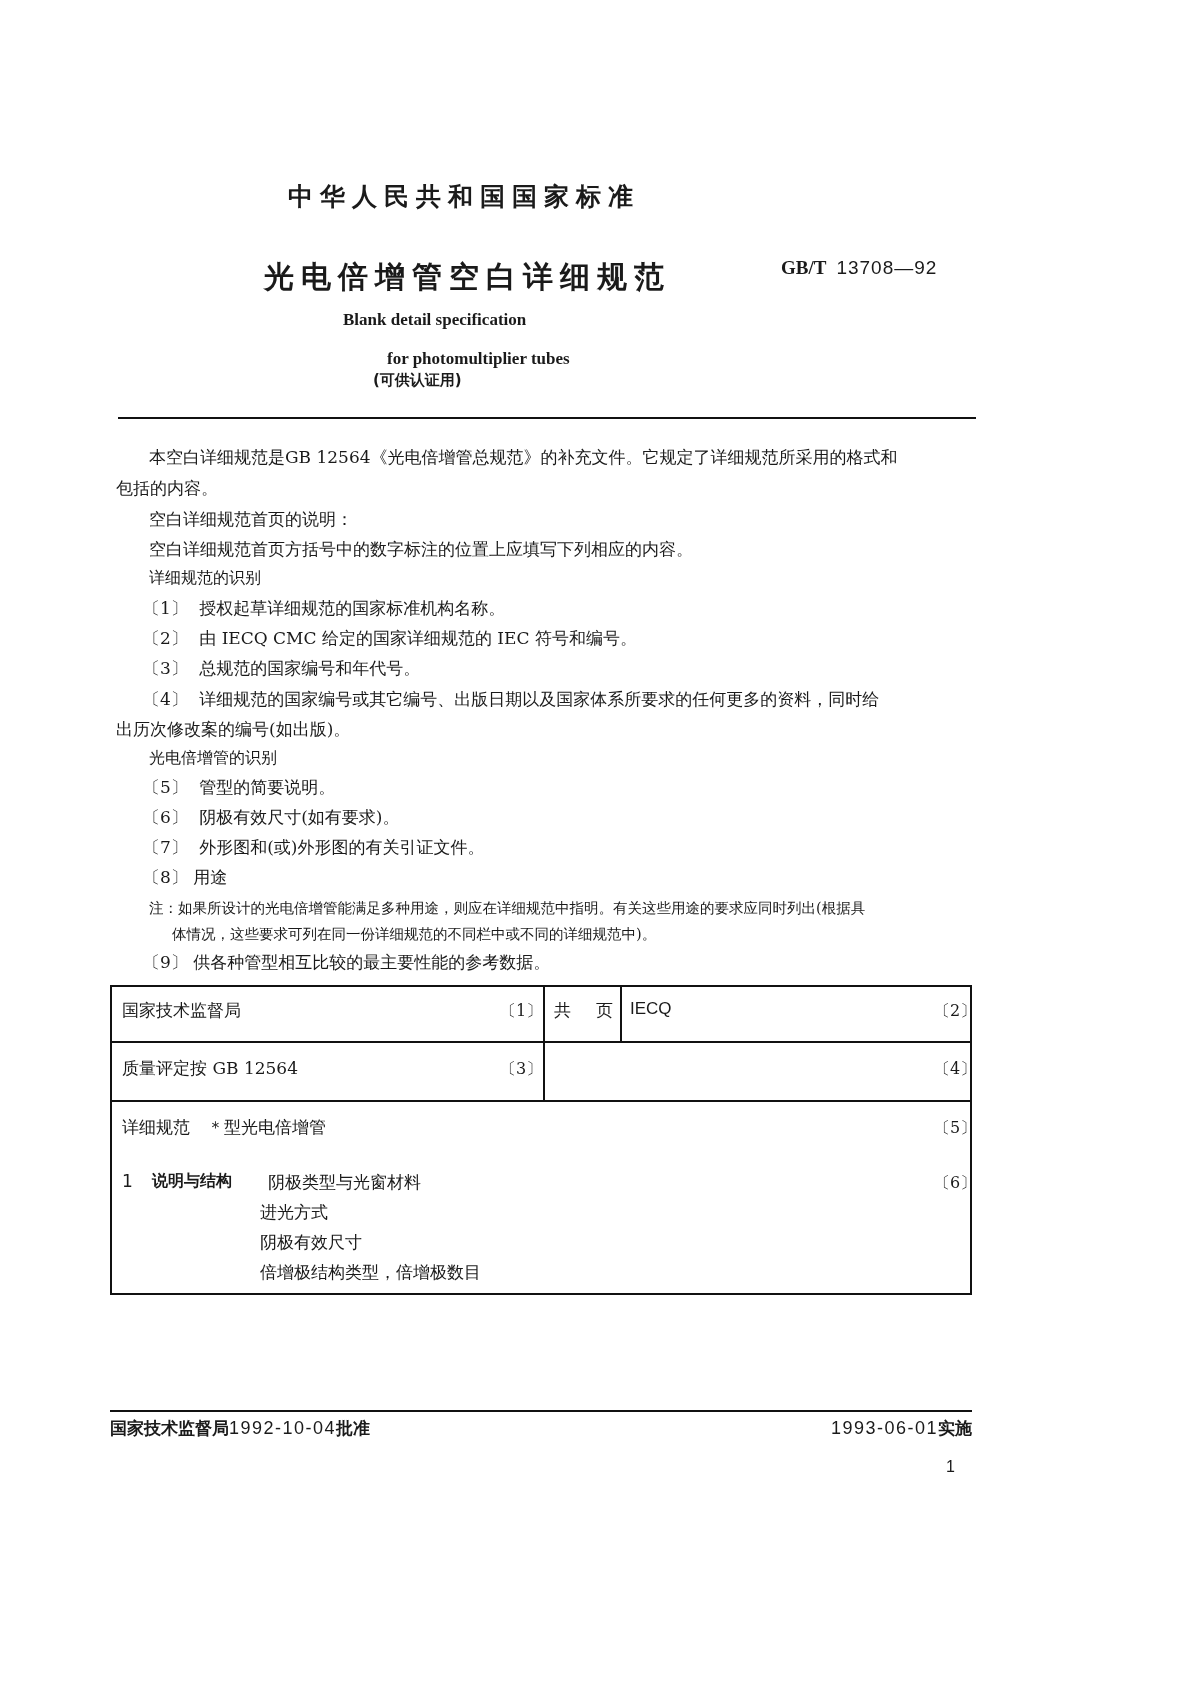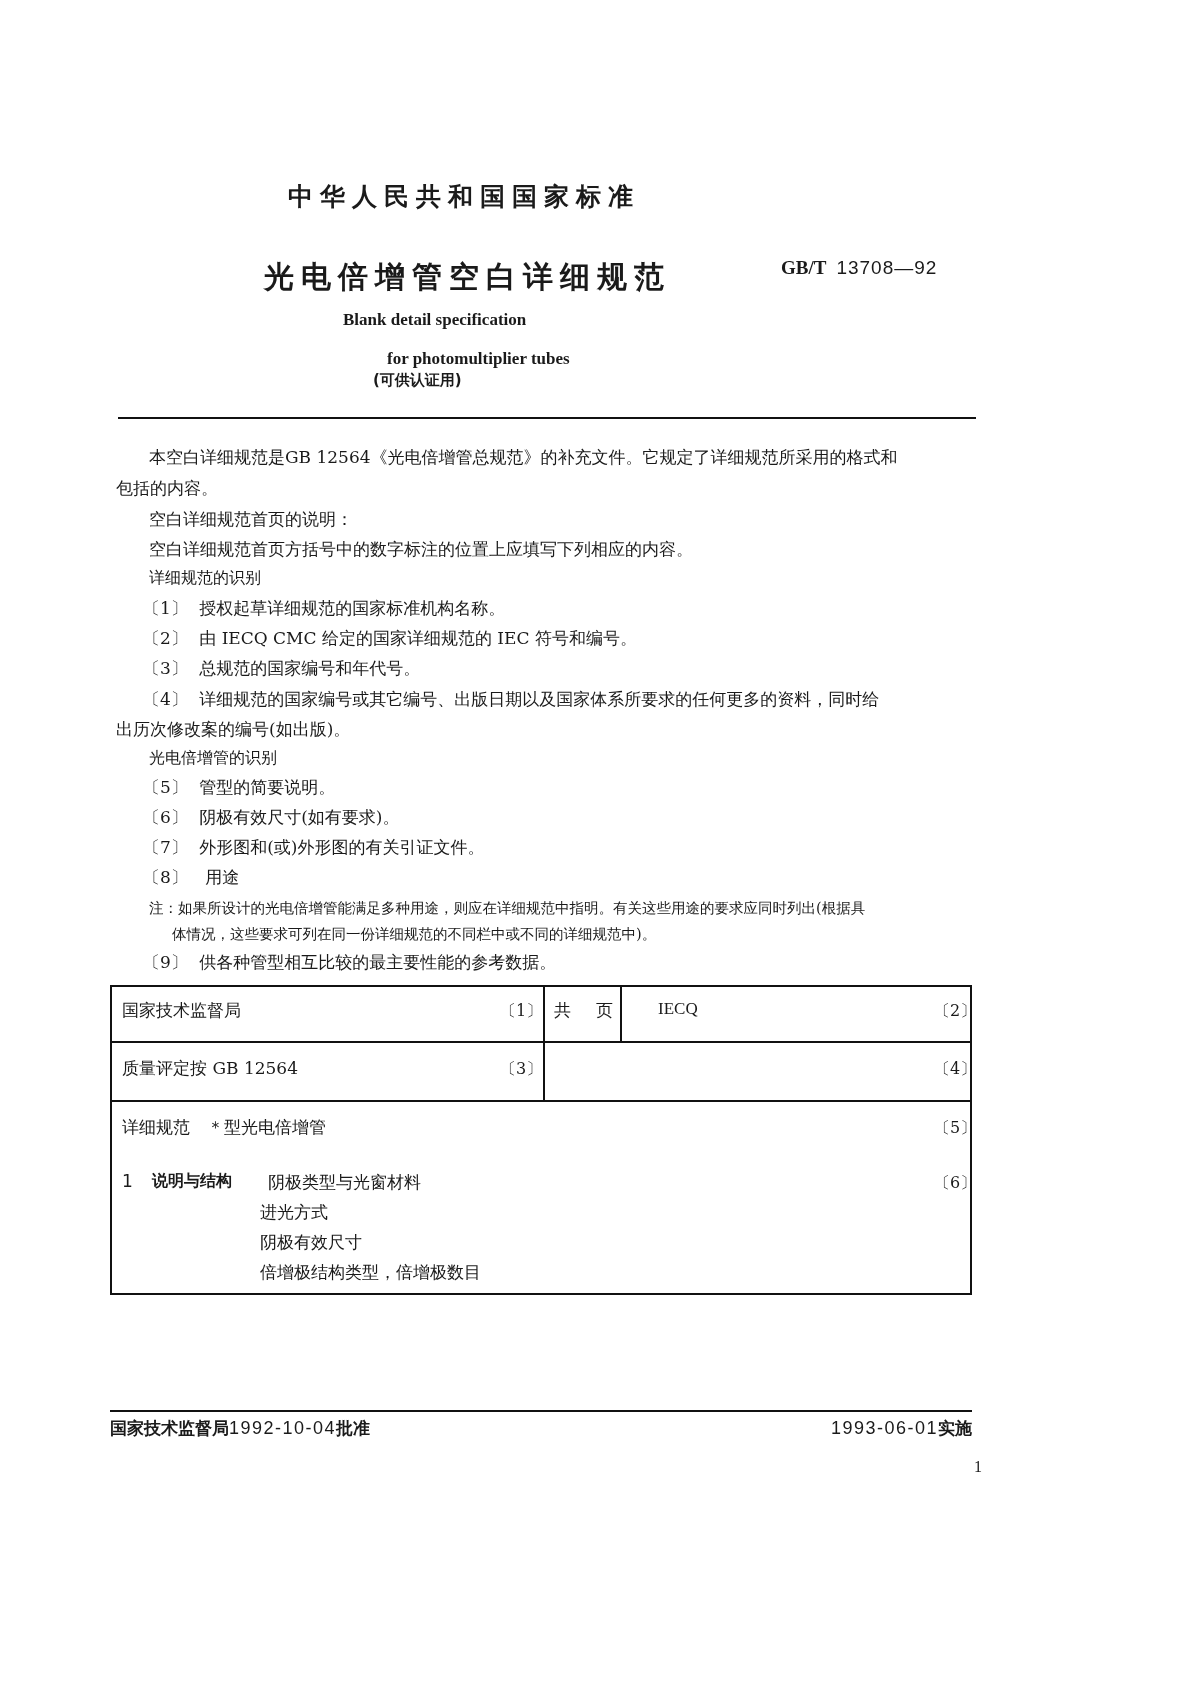--- a/index.html
+++ b/index.html
@@ -3,21 +3,21 @@
 <meta charset="utf-8">
 <style>
   html, body { margin: 0; padding: 0; background: #ffffff; }
   body {
     width: 1191px; height: 1684px; position: relative; overflow: hidden;
     font-family: "DejaVu Serif", "Liberation Serif", serif;
     color: #1a1a1a;
   }
   .abs { position: absolute; white-space: nowrap; }
   .sans { font-family: "DejaVu Sans", "Liberation Sans", sans-serif; }
-  .serif { font-family: Liberation Serif, serif; margin-left: 28px; }
+  .serif { font-family: Liberation Sans, sans-serif; }
   .bold { font-weight: bold; }
 
   #national-std { left: 288px; top: 180px; font-size: 25px; letter-spacing: 7px; font-weight: bold; }
   #doc-title { left: 264px; top: 257px; font-size: 30px; letter-spacing: 7px; font-weight: bold; }
   #std-code { left: 781px; top: 256px; font-size: 19px; }
   #std-code .gb { font-family: "Liberation Serif", serif; font-weight: bold; }
   #std-code .num { font-family: "Liberation Sans", sans-serif; letter-spacing: 1px; margin-left: 10px; }
   #en-title-1 { left: 343px; top: 310px; font-size: 17px; font-weight: bold; font-family: "Liberation Serif", serif; }
   #en-title-2 { left: 343px; top: 349px; font-size: 17px; font-weight: bold; font-family: "Liberation Serif", serif; margin-left: 44px; }
   #en-title-3 { left: 373px; top: 371px; font-size: 15px; font-weight: bold; }
@@ -92,29 +92,29 @@
 <div class="para" style="left:143px; top:806px;">
   <span>〔6〕</span>
   <span style="margin-left:6px">阴极有效尺寸(如有要求)。</span>
 </div>
 <div class="para" style="left:143px; top:836px;">
   <span>〔7〕</span>
   <span style="margin-left:6px">外形图和(或)外形图的有关引证文件。</span>
 </div>
 <div class="para" style="left:143px; top:866px;">
   <span>〔8〕</span>
-  <span style="margin-left:12px">用途</span>
+  <span style="margin-left:0">用途</span>
 </div>
 
 <div class="para note" style="left:149px; top:899px;">注：如果所设计的光电倍增管能满足多种用途，则应在详细规范中指明。有关这些用途的要求应同时列出(根据具</div>
 <div class="para note" style="left:172px; top:925px;">体情况，这些要求可列在同一份详细规范的不同栏中或不同的详细规范中)。</div>
 
 <div class="para" style="left:143px; top:951px;">
   <span>〔9〕</span>
-  <span style="margin-left:6px">供各种管型相互比较的最主要性能的参考数据。</span>
+  <span style="">供各种管型相互比较的最主要性能的参考数据。</span>
 </div>
 
 <div id="form-table">
 
   <div class="vline" style="left:431px; top:0; height:114px;"></div>
   <div class="vline" style="left:508px; top:0; height:55px;"></div>
   <div class="hline" style="left:0; top:54px; width:858px;"></div>
   <div class="hline" style="left:0; top:113px; width:858px;"></div>
 
   <div class="cell" style="left:10px; top:12px;">国家技术监督局</div>

